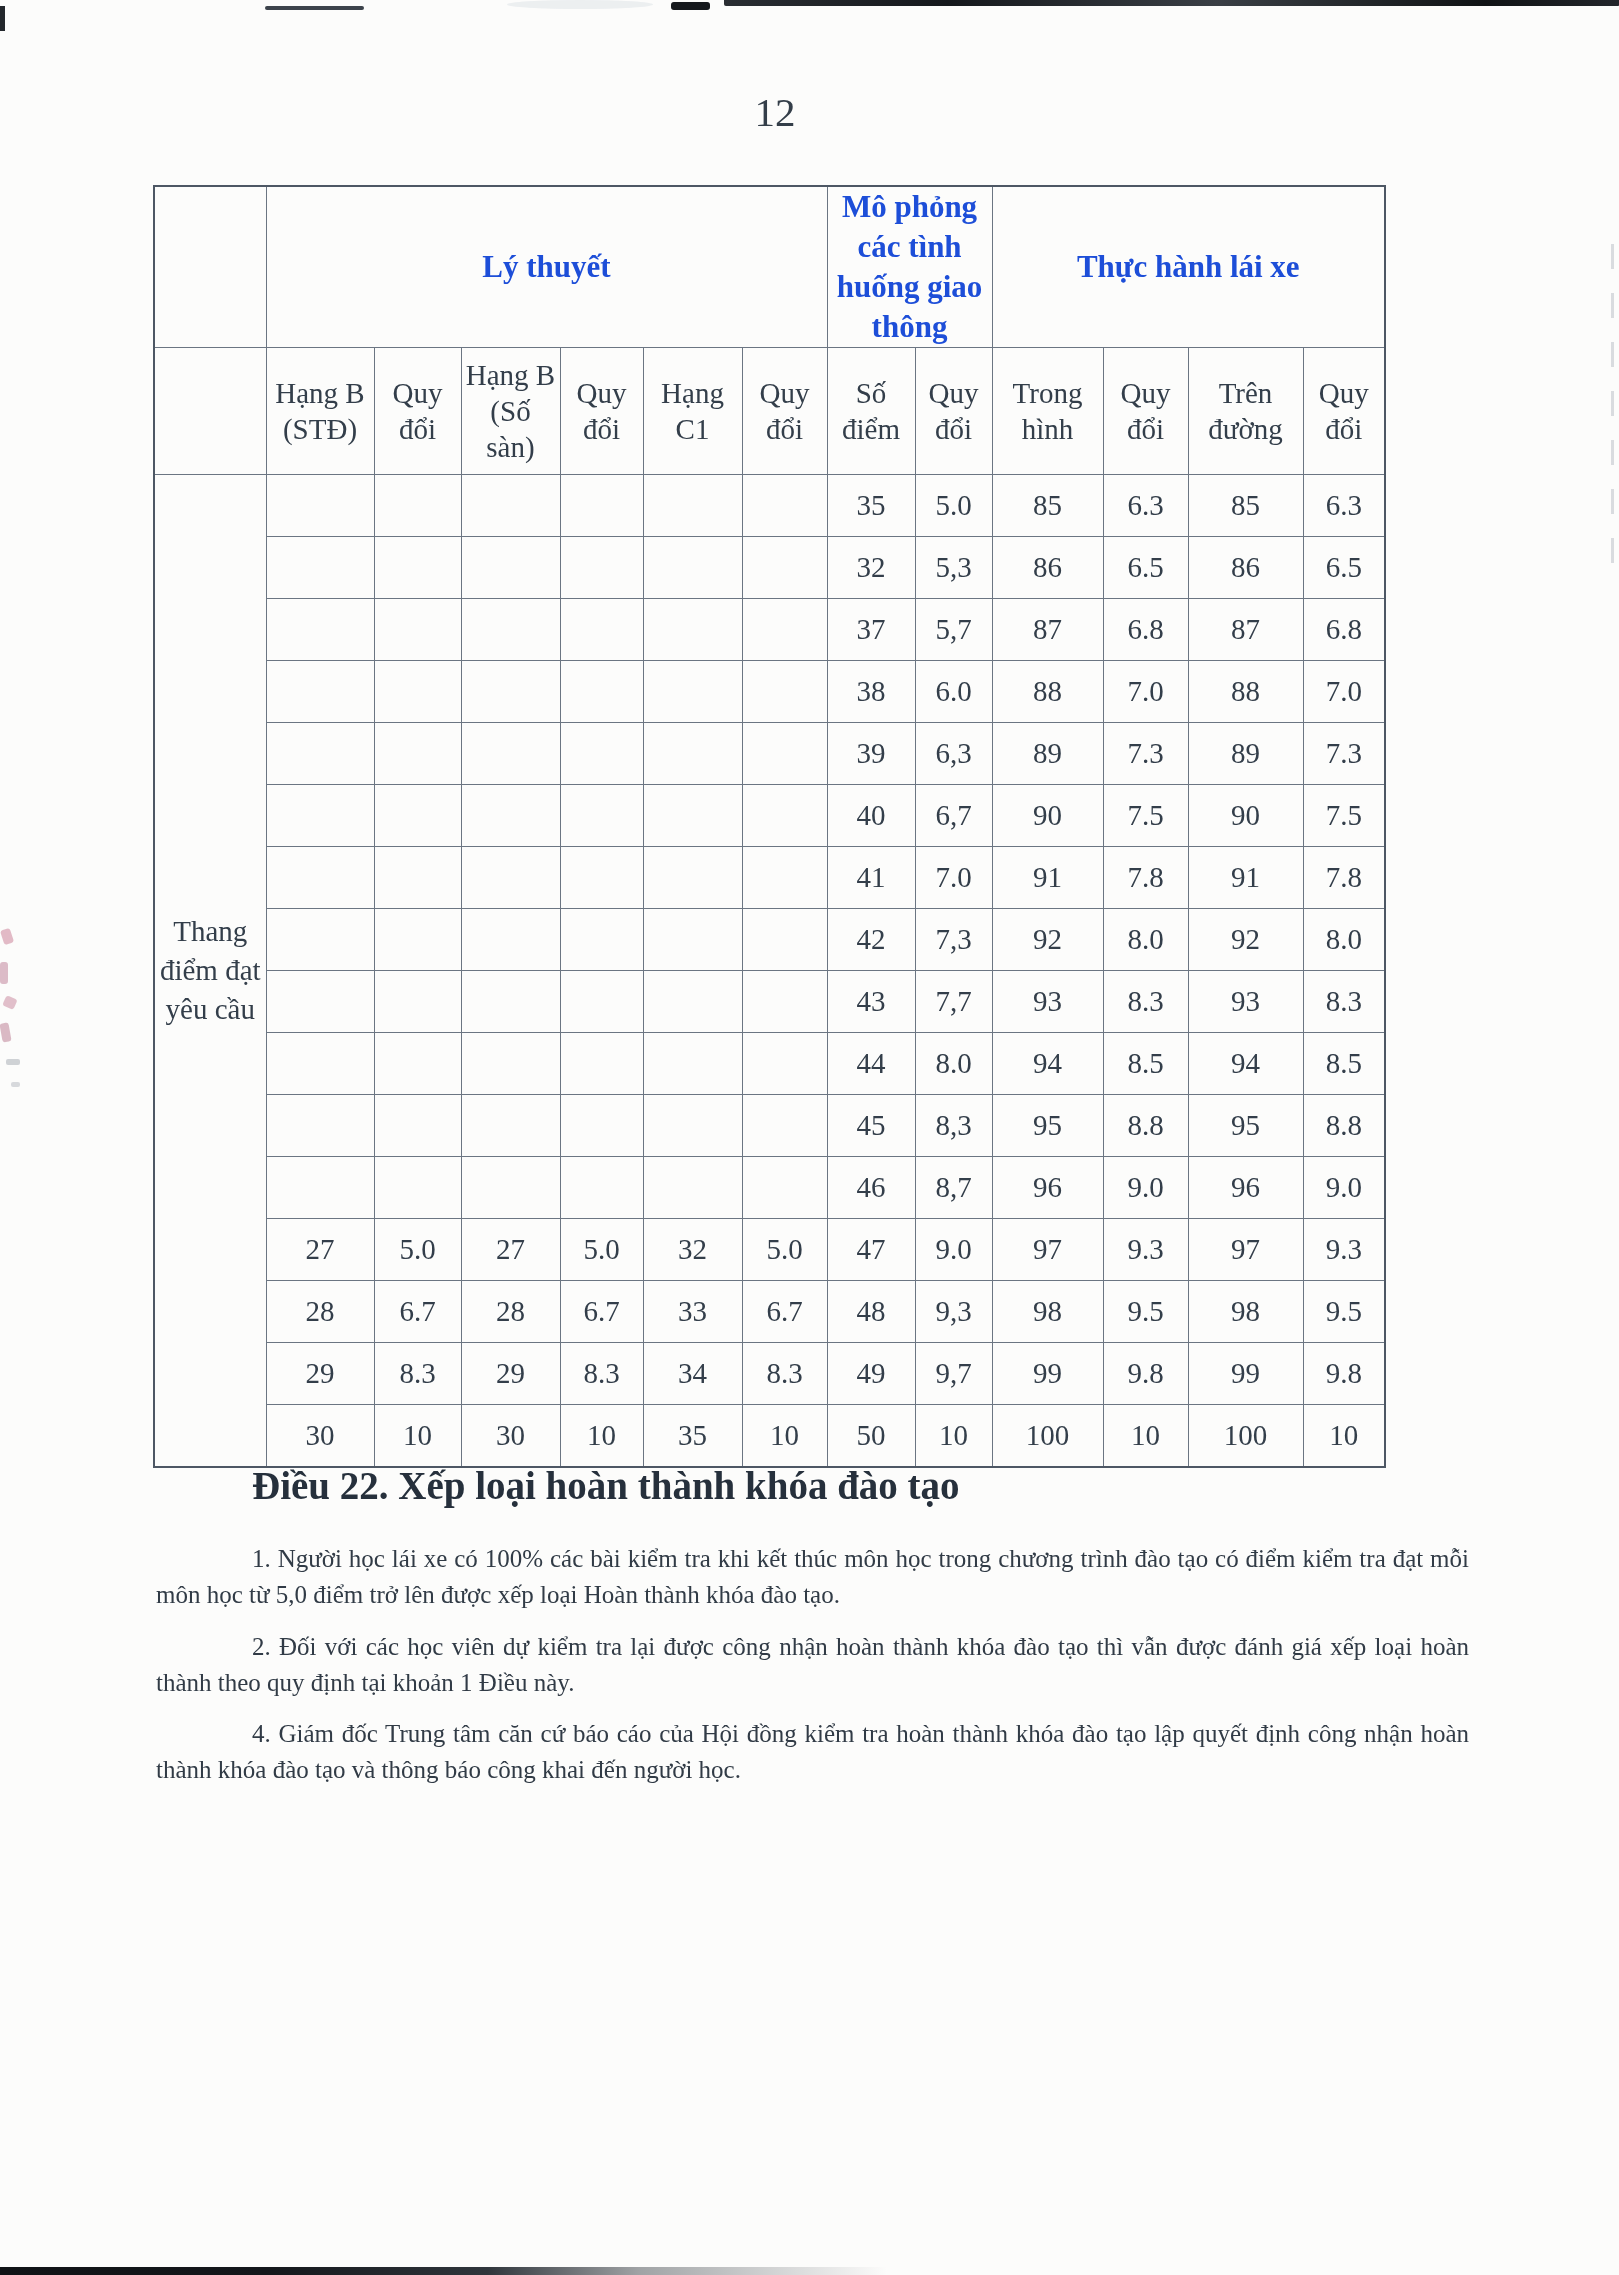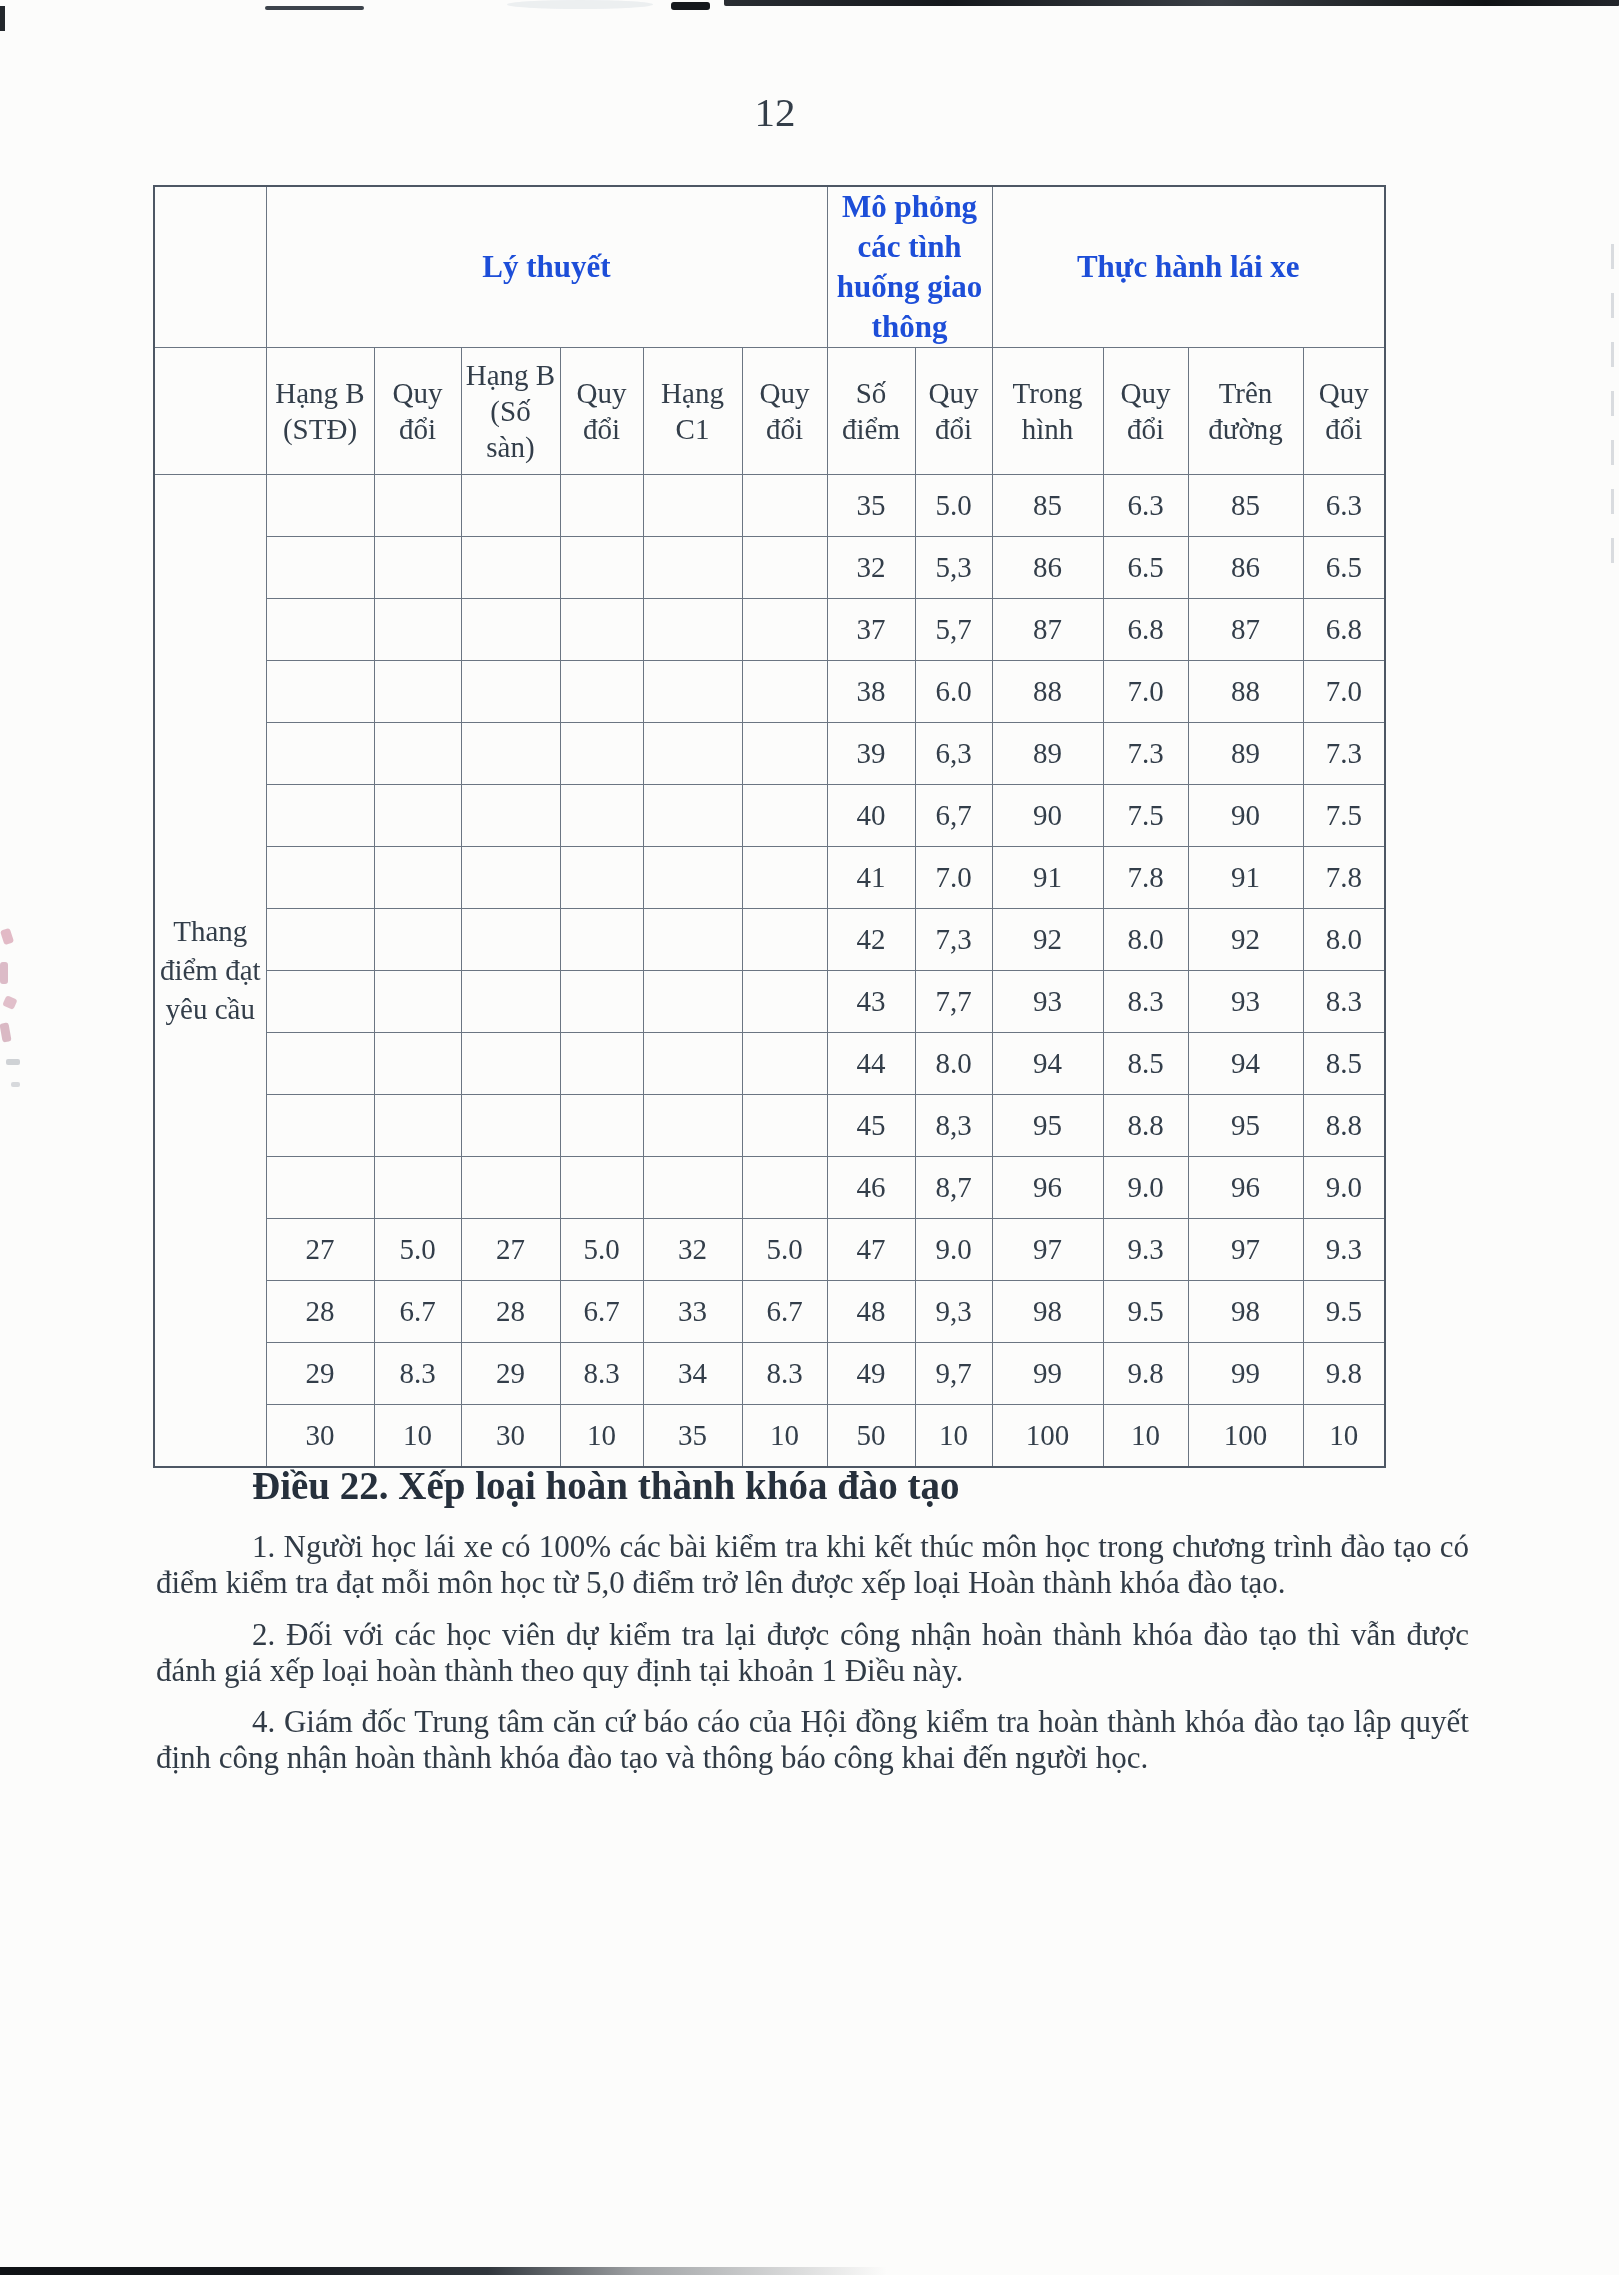--- a/index.html
+++ b/index.html
@@ -51,24 +51,24 @@
   tr.cols th{line-height:36px;}
   tbody tr{height:62px;}
   th.row-label{line-height:39px;font-size:29px;}
   
   .article{
     position:absolute;left:156px;top:1463px;width:1313px;
     text-align:justify;color:#313b46;
   }
   .article .heading{
     font-size:39px;font-weight:bold;color:#26303c;
-    margin:0 0 21px 0;text-indent:96px;text-align:left;
+    margin:0 0 33px 0;text-indent:96px;text-align:left;
   }
   .article p{
-    margin:0 0 15.6px 0;font-size:31px;line-height:36px;text-indent:96px;
+    margin:0 0 15.6px 0;font-size:25px;line-height:36px;text-indent:96px;
   }
 </style>
 </head>
 <body>
 
 <div class="art top-line-long"></div>
 <div class="art top-line-blob"></div>
 <div class="art top-line-short"></div>
 <div class="art top-smudge"></div>
 <div class="art corner-tick"></div>

